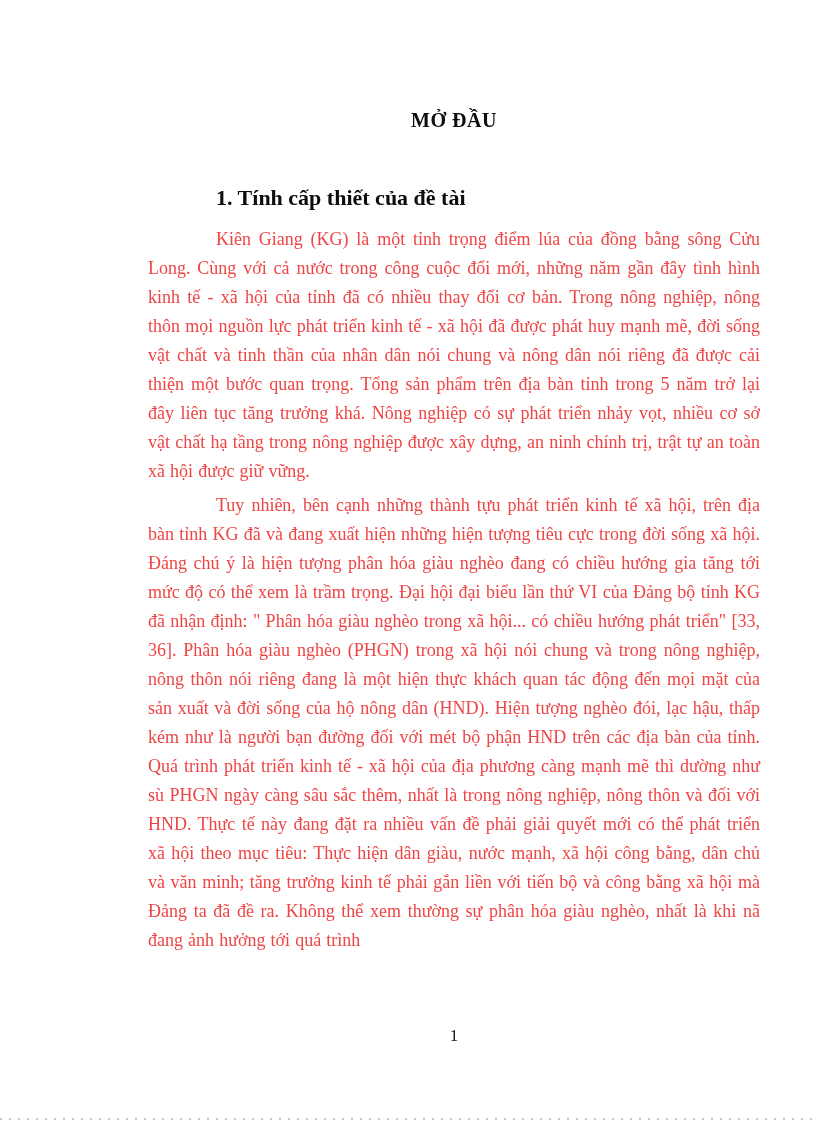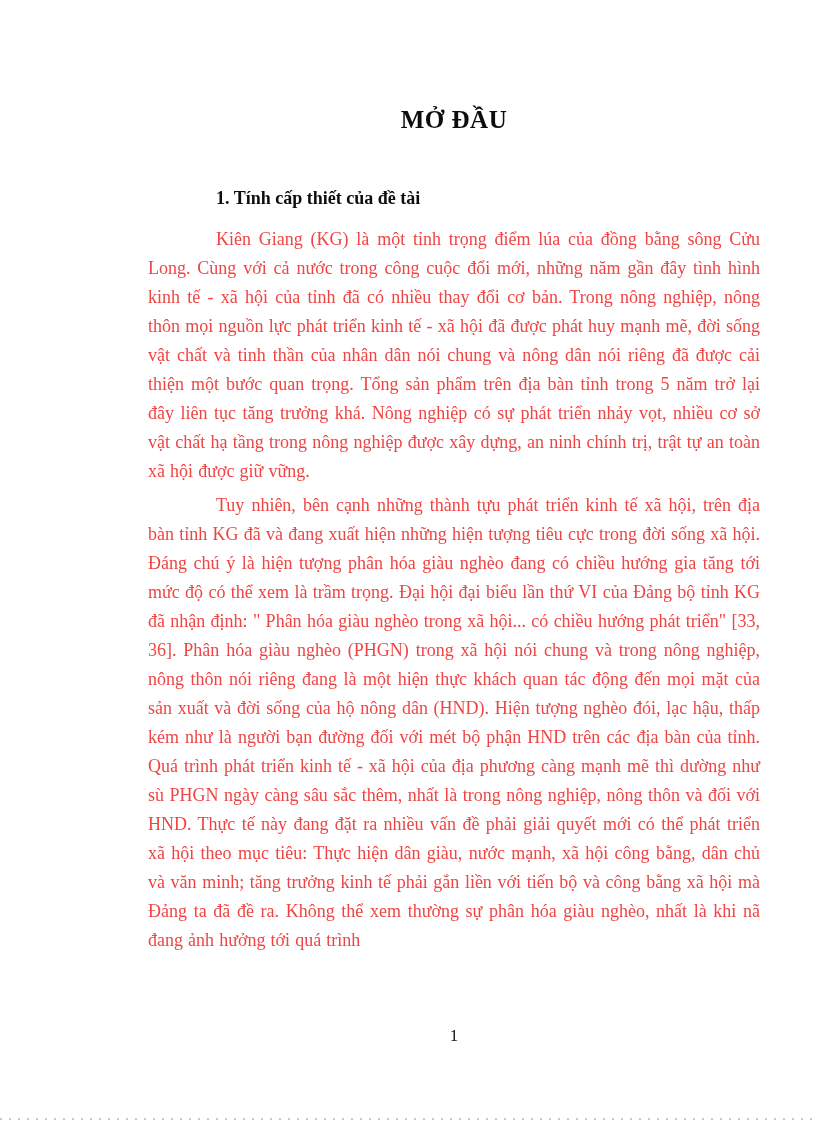--- a/index.html
+++ b/index.html
@@ -23,30 +23,30 @@
   }
   .content {
     position: absolute;
     left: 148px;
     top: 106px;
     width: 612px;
   }
   .doc-title {
     text-align: center;
     font-weight: bold;
-    font-size: 25px;
+    font-size: 20px;
     line-height: 28px;
     letter-spacing: 0.5px;
     color: #0d0d0d;
   }
   .section-heading {
     margin-top: 52px;
     padding-left: 68px;
     font-weight: bold;
-    font-size: 18px;
+    font-size: 22px;
     line-height: 24px;
     color: #0d0d0d;
   }
   p.body-par {
     margin: 0;
     margin-top: 15px;
     font-size: 18px;
     line-height: 29px;
     text-align: justify;
     text-indent: 68px;

